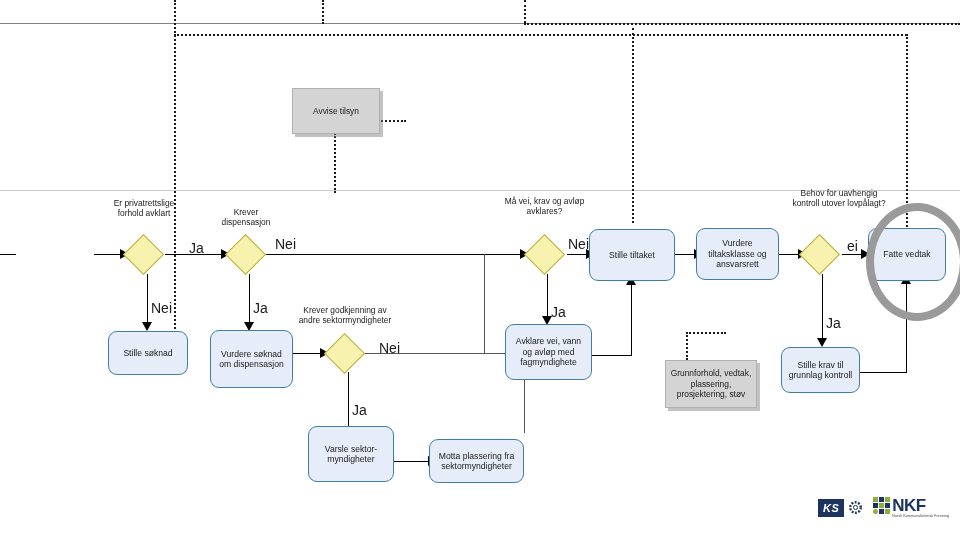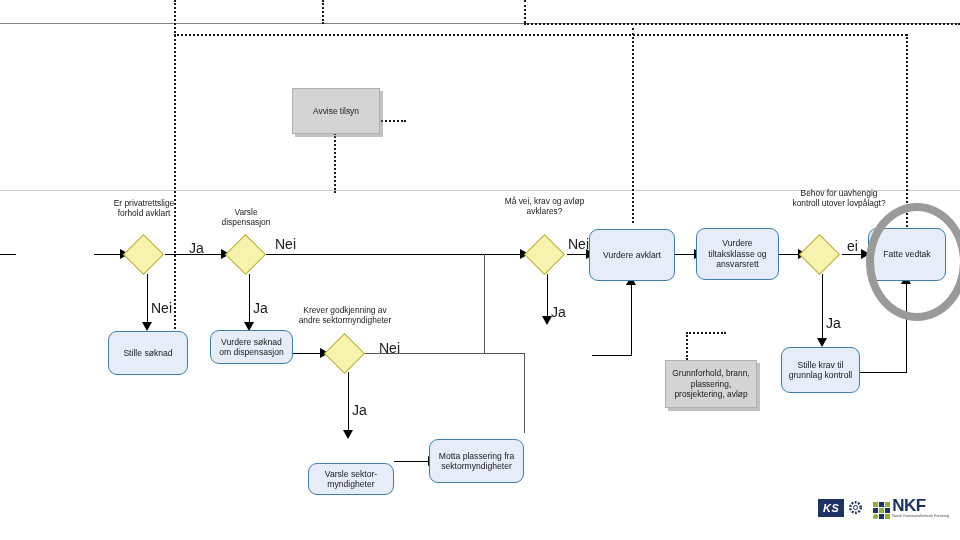--- a/index.html
+++ b/index.html
@@ -49,21 +49,21 @@
   
   .ring{position:absolute;border:8px solid #9a9a9a;border-radius:50%;background:transparent;}
 
   
   .logos{position:absolute;display:flex;align-items:center;gap:9px;}
   .ks{display:flex;align-items:center;}
   .ks-box{background:#1d3461;color:#fff;font-size:11px;font-weight:bold;
           padding:3px 5px;letter-spacing:.5px;font-style:italic;}
   .ks-gear{width:17px;height:17px;margin-left:3px;position:relative;
            display:flex;align-items:center;justify-content:center;}
-  .nkf{display:flex;align-items:flex-end;gap:2px;}
+  .nkf{display:flex;align-items:flex-start;gap:2px;}
   .nkf-sq{display:grid;grid-template-columns:repeat(3,5px);grid-template-rows:repeat(3,5px);gap:1px;}
   .nkf-sq i{display:block;width:5px;height:5px;}
   .nkf-txt{display:flex;flex-direction:column;line-height:1;}
   .nkf-main{font-size:17px;font-weight:bold;color:#1d3461;letter-spacing:-.5px;}
   .nkf-sub{font-size:3.6px;color:#444;letter-spacing:.1px;margin-top:1px;}
 </style>
 </head>
 <body>
 
 <div id="stage">
@@ -82,21 +82,21 @@
   <div class="dot-h" style="left:524px;top:23px;width:436px;"></div>
   <div class="dot-h" style="left:174px;top:34px;width:733px;"></div>
   <div class="dot-h" style="left:334px;top:120px;width:72px;"></div>
   <div class="dot-h" style="left:686px;top:332px;width:40px;"></div>
 
   <div class="gray" style="left:292px;top:88px;width:88px;height:46px;">
     <span>Avvise tilsyn</span>
   </div>
 
   <div class="gray" style="left:665px;top:360px;width:92px;height:48px;">
-    <span>Grunnforhold, brann, plassering, prosjektering, avløp</span>
+    <span>Grunnforhold, vedtak, plassering, prosjektering, støv</span>
   </div>
 
   <div class="ln-h" style="left:0px;top:254px;width:16px;"></div>
 
   <div class="ln-h" style="left:94px;top:254px;width:27px;"></div>
   <div class="arr r" style="left:120px;top:249px;"></div>
 
   <div class="ln-h" style="left:165px;top:254px;width:57px;"></div>
   <div class="arr r" style="left:221px;top:249px;"></div>
 
@@ -148,35 +148,38 @@
 
   <div class="ln-h" style="left:860px;top:372px;width:47px;"></div>
   <div class="ln-v" style="left:906px;top:282px;height:91px;"></div>
   <div class="arr u" style="left:901px;top:275px;"></div>
 
 
   <div class="proc" style="left:108px;top:331px;width:80px;height:44px;">
     <span>Stille søknad</span>
   </div>
 
-  <div class="proc" style="left:210px;top:330px;width:83px;height:34px;">
+  <div class="proc" style="left:210px;top:330px;width:83px;height:58px;">
     <span>Vurdere søknad om dispensasjon</span>
   </div>
 
-  <div class="proc" style="left:308px;top:463px;width:86px;height:32px;">
+  <div class="proc" style="left:308px;top:426px;width:86px;height:56px;">
     <span>Varsle sektor-myndigheter</span>
   </div>
 
   <div class="proc" style="left:429px;top:439px;width:95px;height:44px;">
     <span>Motta plassering fra sektormyndigheter</span>
   </div>
 
+  <div class="proc" style="left:505px;top:324px;width:87px;height:56px;">
+    <span>Avklare vei, vann og avløp med fagmyndighete</span>
+  </div>
 
   <div class="proc" style="left:589px;top:229px;width:86px;height:52px;">
-    <span>Vurdere avklart</span>
+    <span>Stille tiltaket</span>
   </div>
 
   <div class="proc" style="left:696px;top:228px;width:83px;height:52px;">
     <span>Vurdere tiltaksklasse og ansvarsrett</span>
   </div>
 
   <div class="proc" style="left:781px;top:347px;width:79px;height:46px;">
     <span>Stille krav til grunnlag kontroll</span>
   </div>
 
@@ -184,21 +187,21 @@
     <span>Fatte vedtak</span>
   </div>
 
   <div class="dia" style="left:129px;top:240px;width:29px;height:29px;"></div>
   <div class="cap" style="left:104px;top:198px;width:80px;">
     <span>Er privatrettslige forhold avklart</span>
   </div>
 
   <div class="dia" style="left:231px;top:240px;width:29px;height:29px;"></div>
   <div class="cap" style="left:209px;top:207px;width:74px;">
-    <span>Varsle dispensasjon</span>
+    <span>Krever dispensasjon</span>
   </div>
 
   <div class="dia" style="left:330px;top:339px;width:29px;height:29px;"></div>
   <div class="cap" style="left:297px;top:305px;width:96px;">
     <span>Krever godkjenning av andre sektormyndigheter</span>
   </div>
 
   <div class="dia" style="left:530px;top:240px;width:29px;height:29px;"></div>
   <div class="cap" style="left:503px;top:196px;width:83px;">
     <span>Må vei, krav og avløp avklares?</span>

